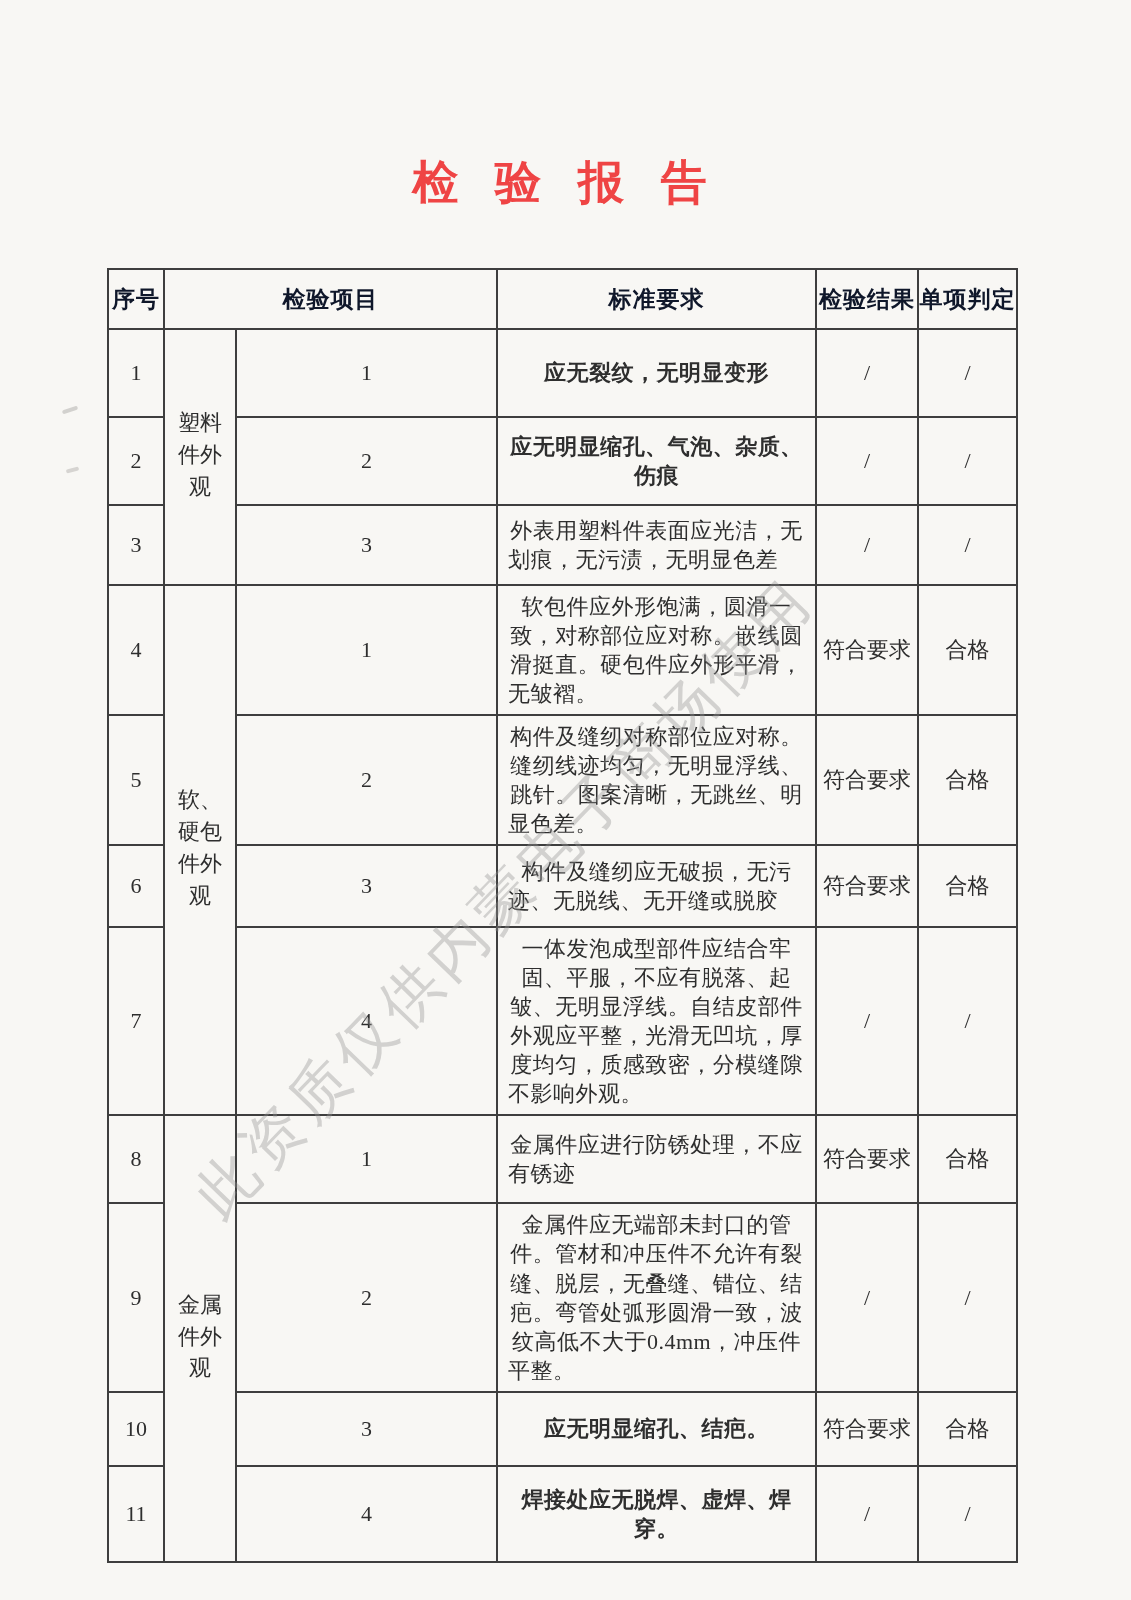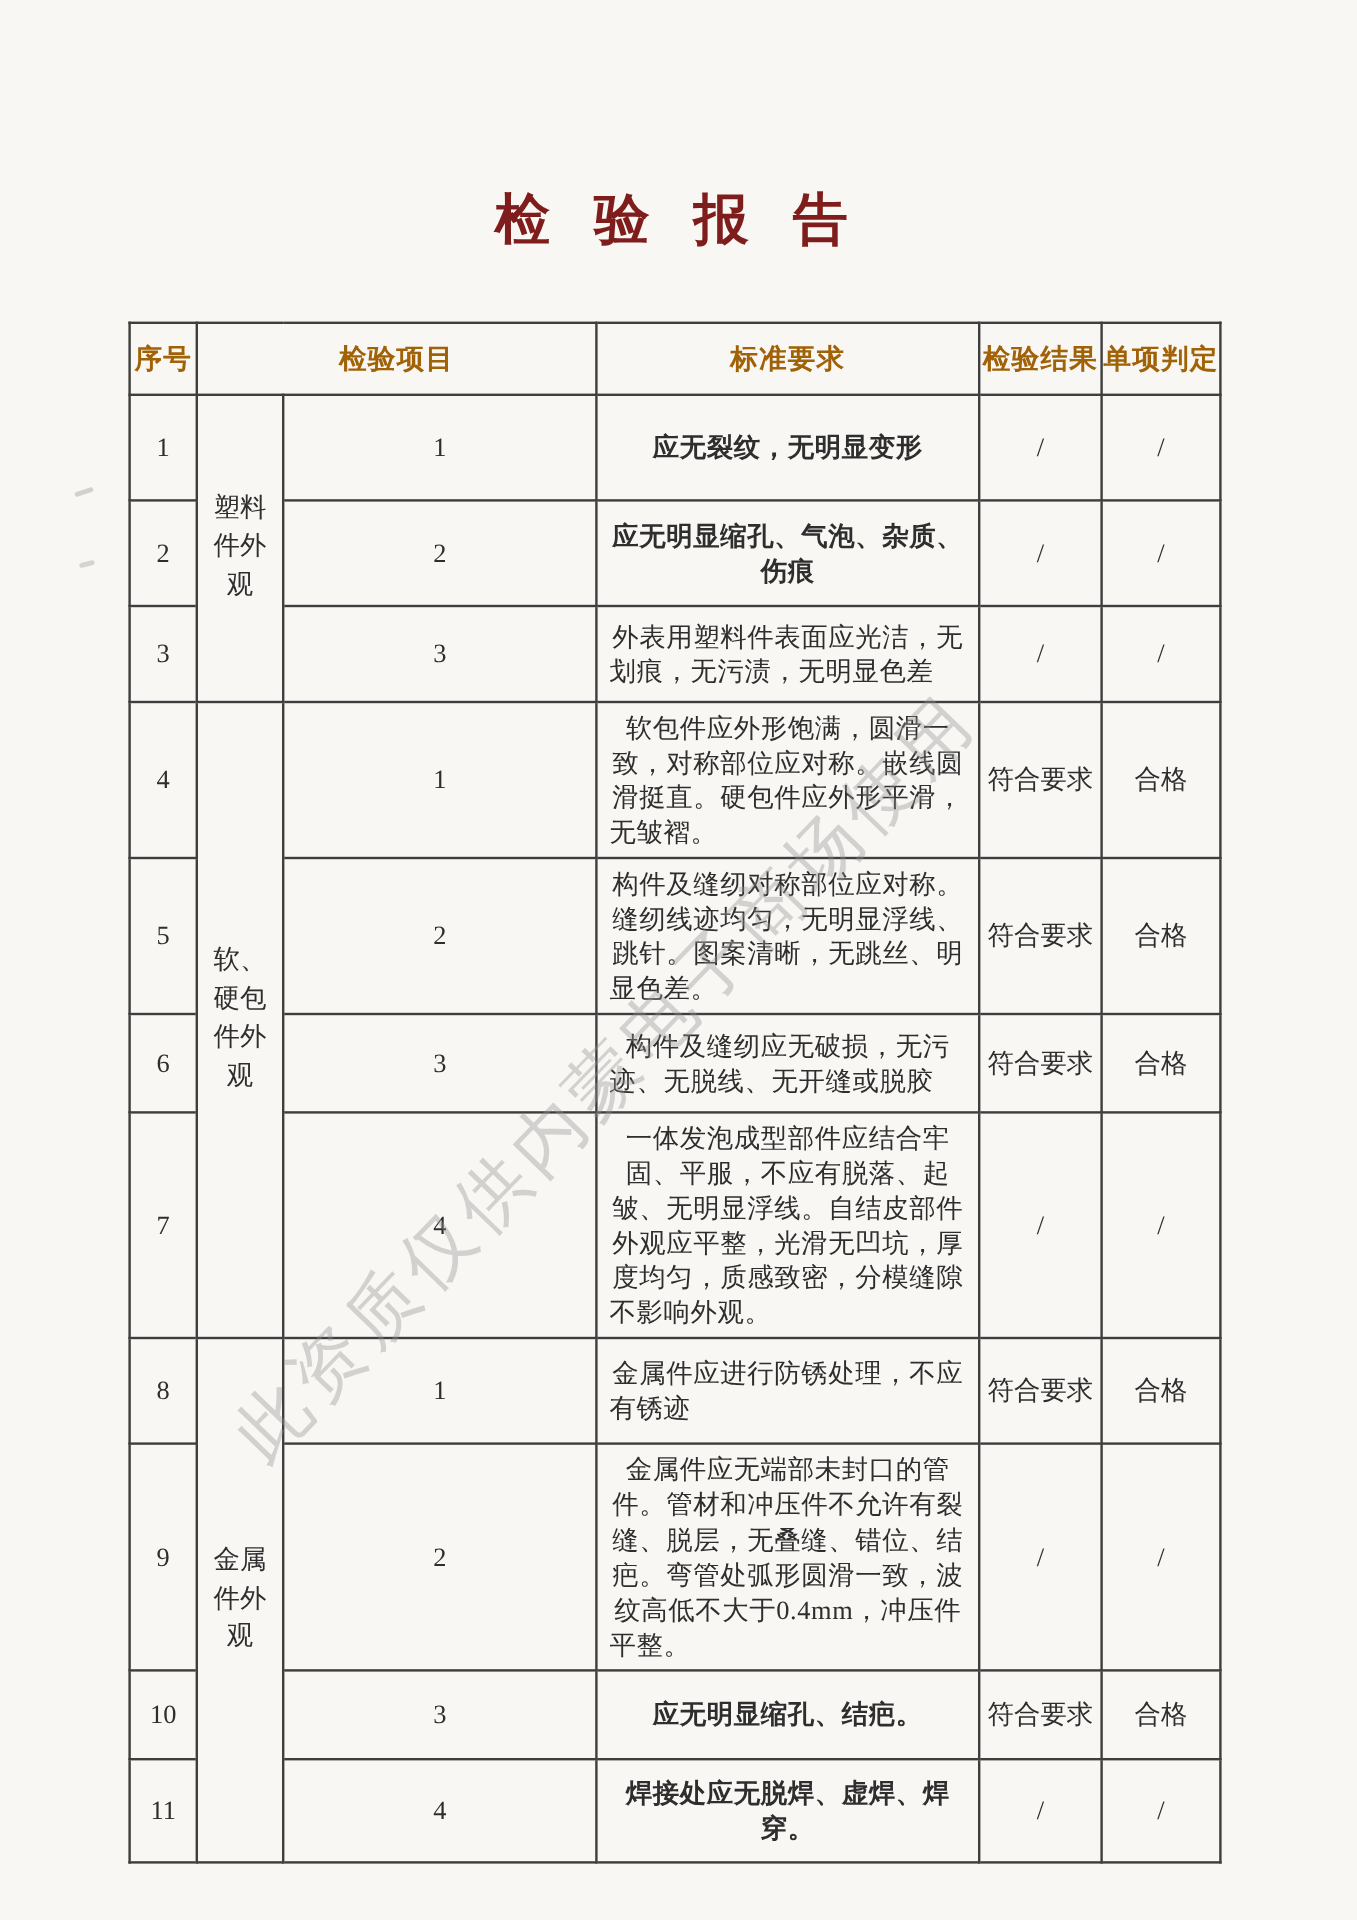--- a/index.html
+++ b/index.html
@@ -10,21 +10,21 @@
     background:#f8f7f4;
     overflow:hidden;
     font-family:"Liberation Serif","DejaVu Serif",serif;
     color:#2b2b2b;
   }
   .doc-title{
     position:absolute;left:0;top:152px;width:100%;
     text-align:center;
     font-family:"Liberation Sans","DejaVu Sans",sans-serif;
     font-weight:bold;font-size:46px;letter-spacing:12px;
-    color:#7f1d1d;
+    color:#ef4444;
   }
   .meta-line{position:absolute;left:0;top:224px;width:100%;height:34px;font-size:24px;}
   .report-no{position:absolute;left:117px;top:0;letter-spacing:1px;}
   .report-no .num{margin-left:10px;}
   .page-indicator{position:absolute;right:146px;top:3px;font-size:21px;letter-spacing:2px;}
 
   .report-table{
     position:absolute;left:107px;top:268px;
     width:909px;
     border-collapse:collapse;
@@ -38,21 +38,21 @@
     text-align:center;
     vertical-align:middle;
     color:#2e2e2e;
     overflow:hidden;
   }
   .report-table thead th{
     font-family:"Liberation Sans","DejaVu Sans",sans-serif;
     font-weight:bold;font-size:23px;
     letter-spacing:1px;
     height:58px;
-    color:#a16207;
+    color:#0f172a;
   }
   .cell-req{
     text-align:justify;
     text-align-last:left;
     padding:6px 10px !important;
     font-size:21.5px;
     line-height:1.32;
     letter-spacing:0.5px;
   }
   .req-center{text-align:center !important;text-align-last:center !important;font-weight:bold;}
@@ -167,21 +167,21 @@
         <td class="slash">/</td>
         <td class="slash">/</td>
       </tr>
       <tr style="height:74px">
         <td>10</td>
         <td>3</td>
         <td class="cell-req req-center">应无明显缩孔、结疤。</td>
         <td>符合要求</td>
         <td>合格</td>
       </tr>
-      <tr style="height:86px">
+      <tr style="height:96px">
         <td>11</td>
         <td>4</td>
         <td class="cell-req req-center">焊接处应无脱焊、虚焊、焊穿。</td>
         <td class="slash">/</td>
         <td class="slash">/</td>
       </tr>
     </tbody>
   </table>
 
   <div class="watermark">此资质仅供内蒙电子商场使用</div>

